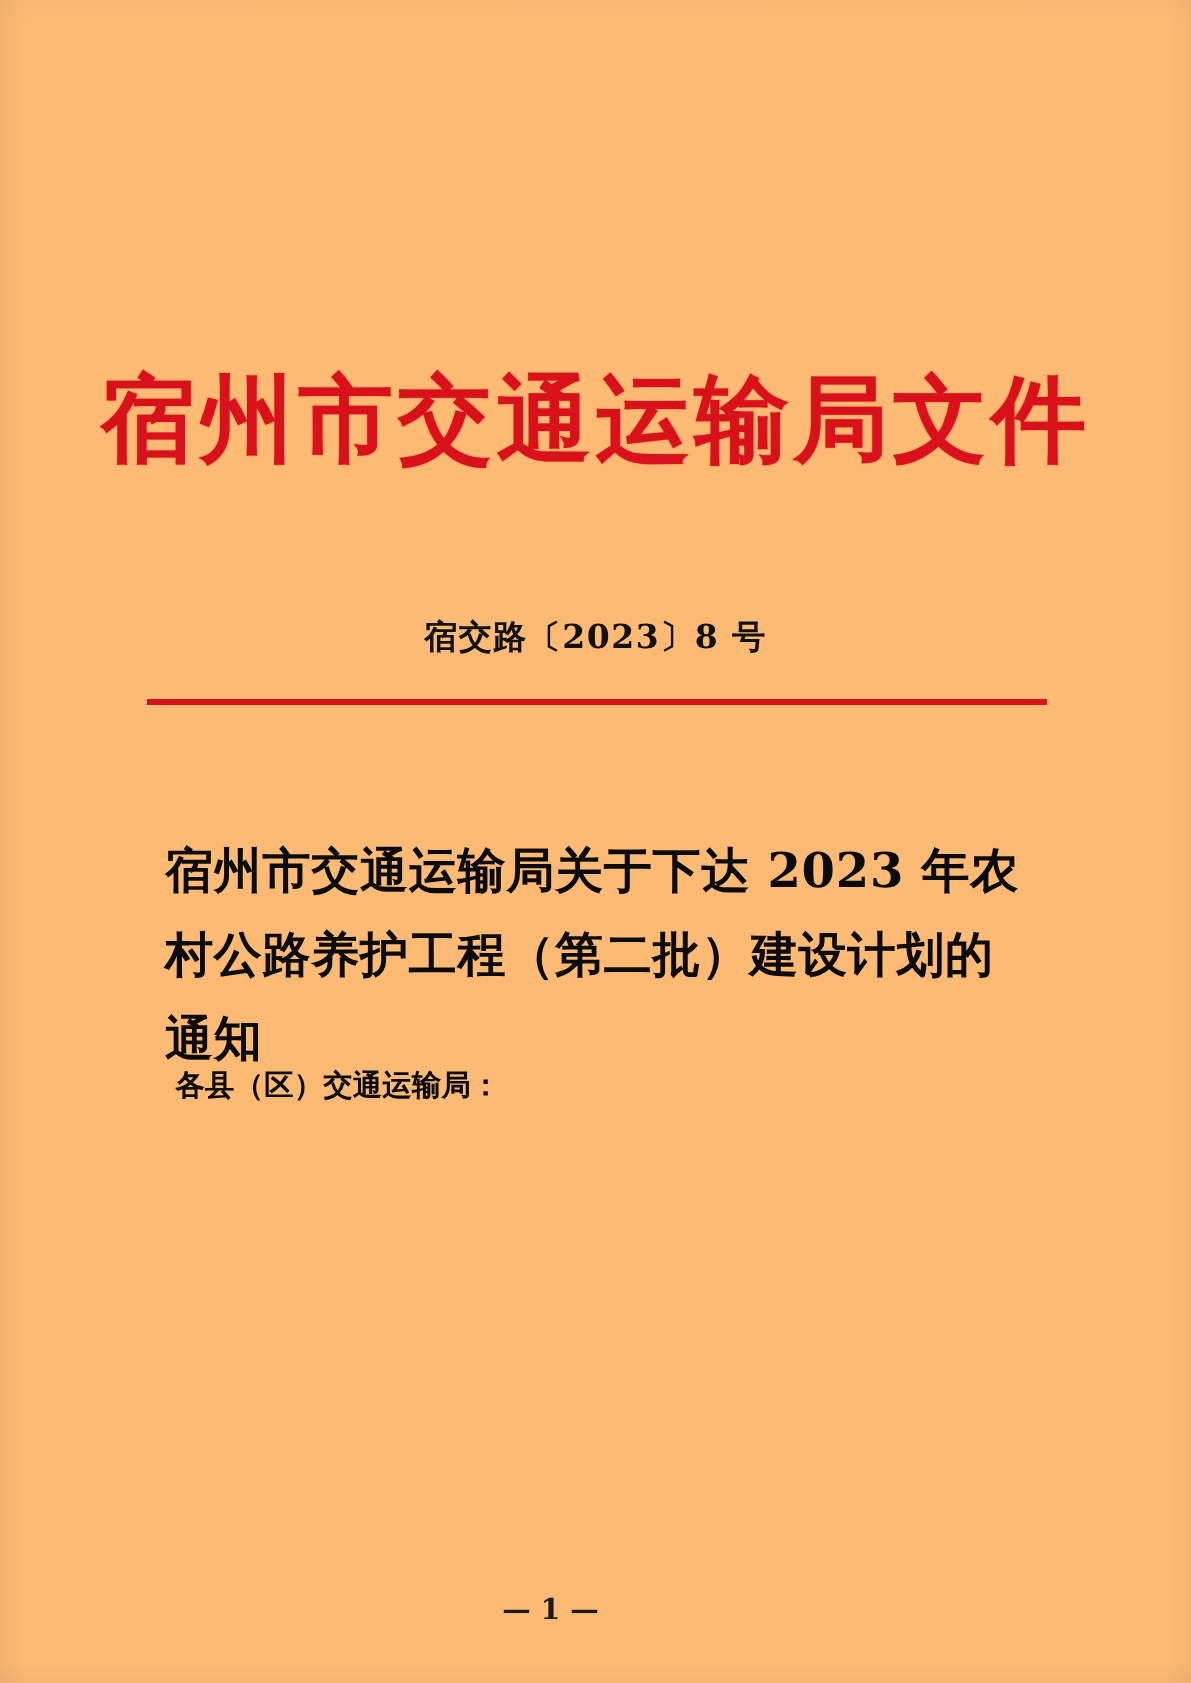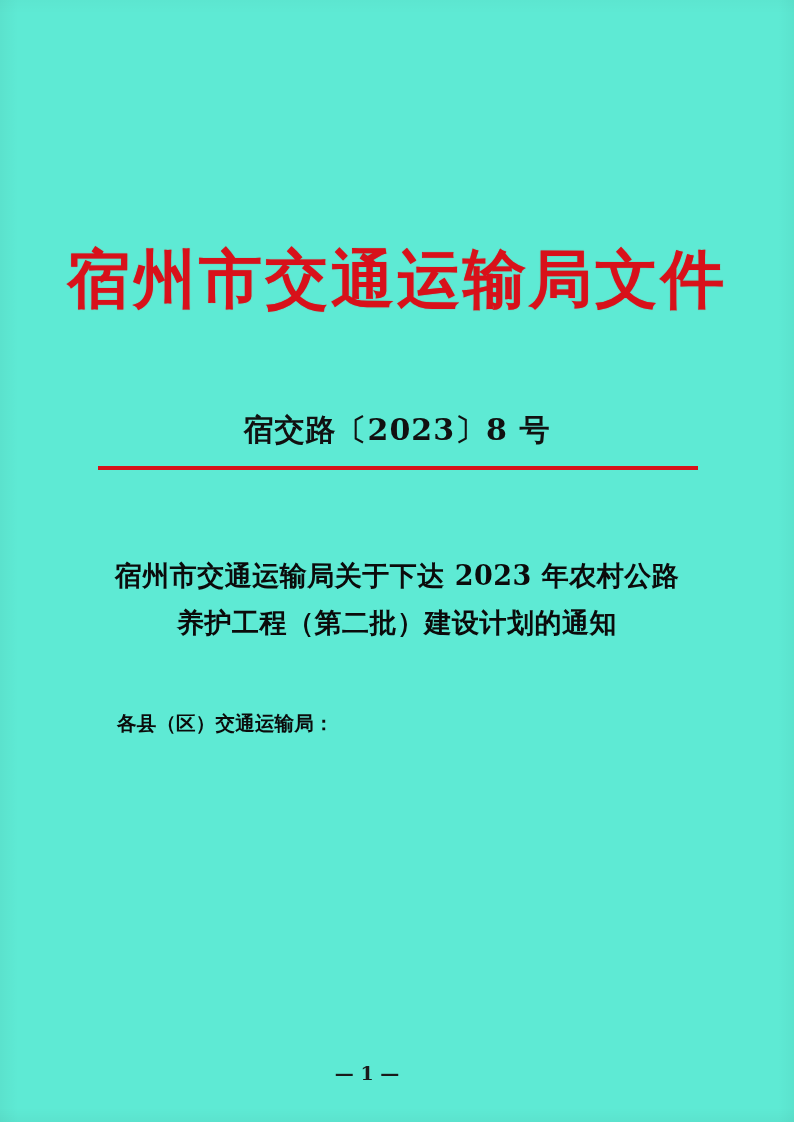--- a/index.html
+++ b/index.html
@@ -8,21 +8,21 @@
     background: #ffffff;
   }
   body {
     font-family: "DejaVu Serif", "Liberation Serif", serif;
   }
   .page {
     position: relative;
     width: 794px;
     height: 1122px;
     margin: 0 auto;
-    background: #5eead4;
+    background: #fdba74;
     overflow: hidden;
     box-sizing: border-box;
   }
   
   .page::before {
     content: "";
     position: absolute;
     top: 0; left: 0; right: 0; bottom: 0;
     background:
       linear-gradient(to right, rgba(0,0,0,0.035) 0px, rgba(0,0,0,0.0) 18px),
@@ -48,42 +48,42 @@
     text-shadow: 0 0 1px rgba(216,17,26,0.6);
   }
 
   .doc-number {
     position: absolute;
     top: 410px;
     left: 0;
     width: 794px;
     text-align: center;
     color: #111111;
-    font-size: 30px;
+    font-size: 22px;
     font-weight: bold;
     letter-spacing: 1px;
     font-family: "DejaVu Serif", "Liberation Serif", serif;
   }
 
   .red-rule {
     position: absolute;
     top: 466px;
     left: 98px;
     width: 600px;
     height: 4px;
     background: #d8111a;
   }
 
   .title {
     position: absolute;
     top: 552px;
     left: 110px;
     width: 574px;
-    text-align: center;
-    font-size: 27px;
+    text-align: left;
+    font-size: 32px;
     font-weight: bold;
     line-height: 1.75;
     color: #0b0b0b;
     letter-spacing: 0.5px;
   }
 
   .body-block {
     position: absolute;
     top: 706px;
     left: 117px;

